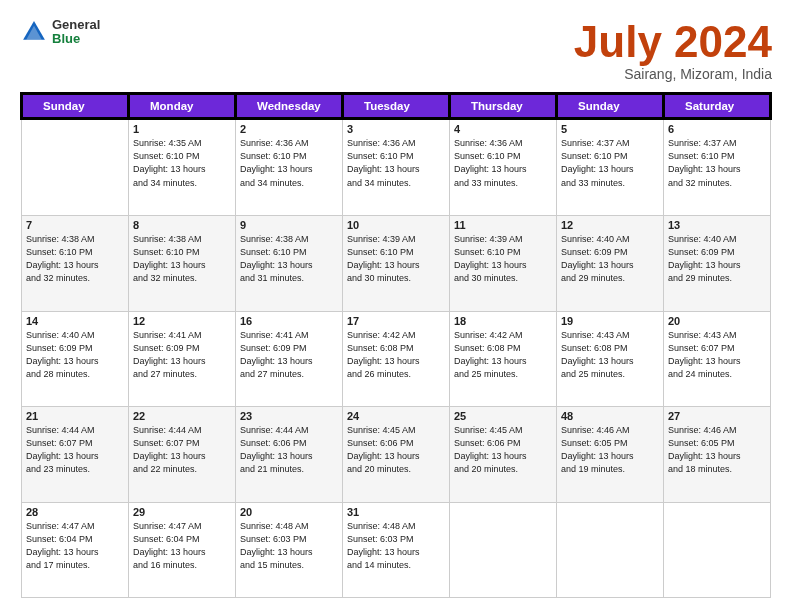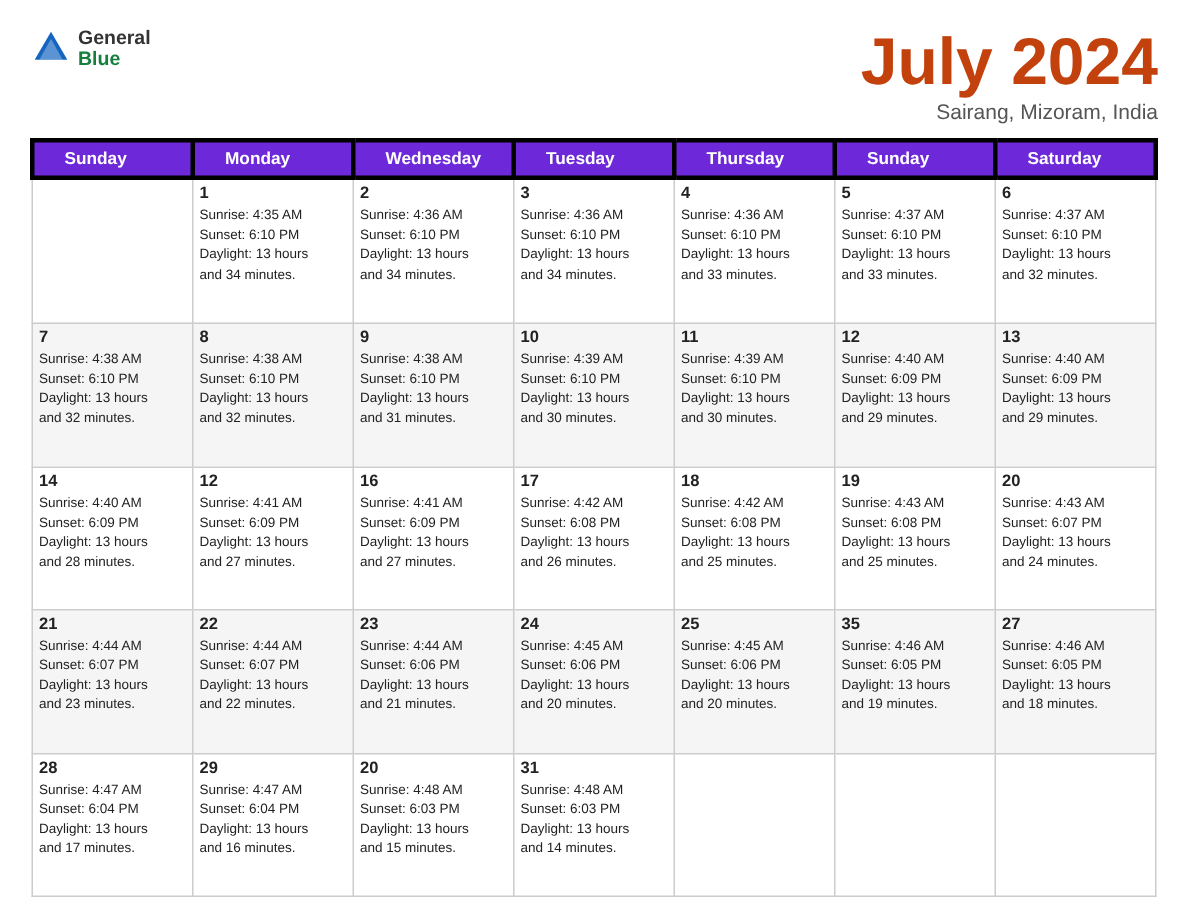--- a/index.html
+++ b/index.html
@@ -231,21 +231,21 @@
           </td>
           <td>
             <span class="day-number">24</span>
             <div class="day-info">Sunrise: 4:45 AM<br>Sunset: 6:06 PM<br>Daylight: 13 hours<br>and 20 minutes.</div>
           </td>
           <td>
             <span class="day-number">25</span>
             <div class="day-info">Sunrise: 4:45 AM<br>Sunset: 6:06 PM<br>Daylight: 13 hours<br>and 20 minutes.</div>
           </td>
           <td>
-            <span class="day-number">35</span>
+            <span class="day-number">48</span>
             <div class="day-info">Sunrise: 4:46 AM<br>Sunset: 6:05 PM<br>Daylight: 13 hours<br>and 19 minutes.</div>
           </td>
           <td>
             <span class="day-number">27</span>
             <div class="day-info">Sunrise: 4:46 AM<br>Sunset: 6:05 PM<br>Daylight: 13 hours<br>and 18 minutes.</div>
           </td>
         </tr>
         <tr>
           <td>
             <span class="day-number">28</span>

